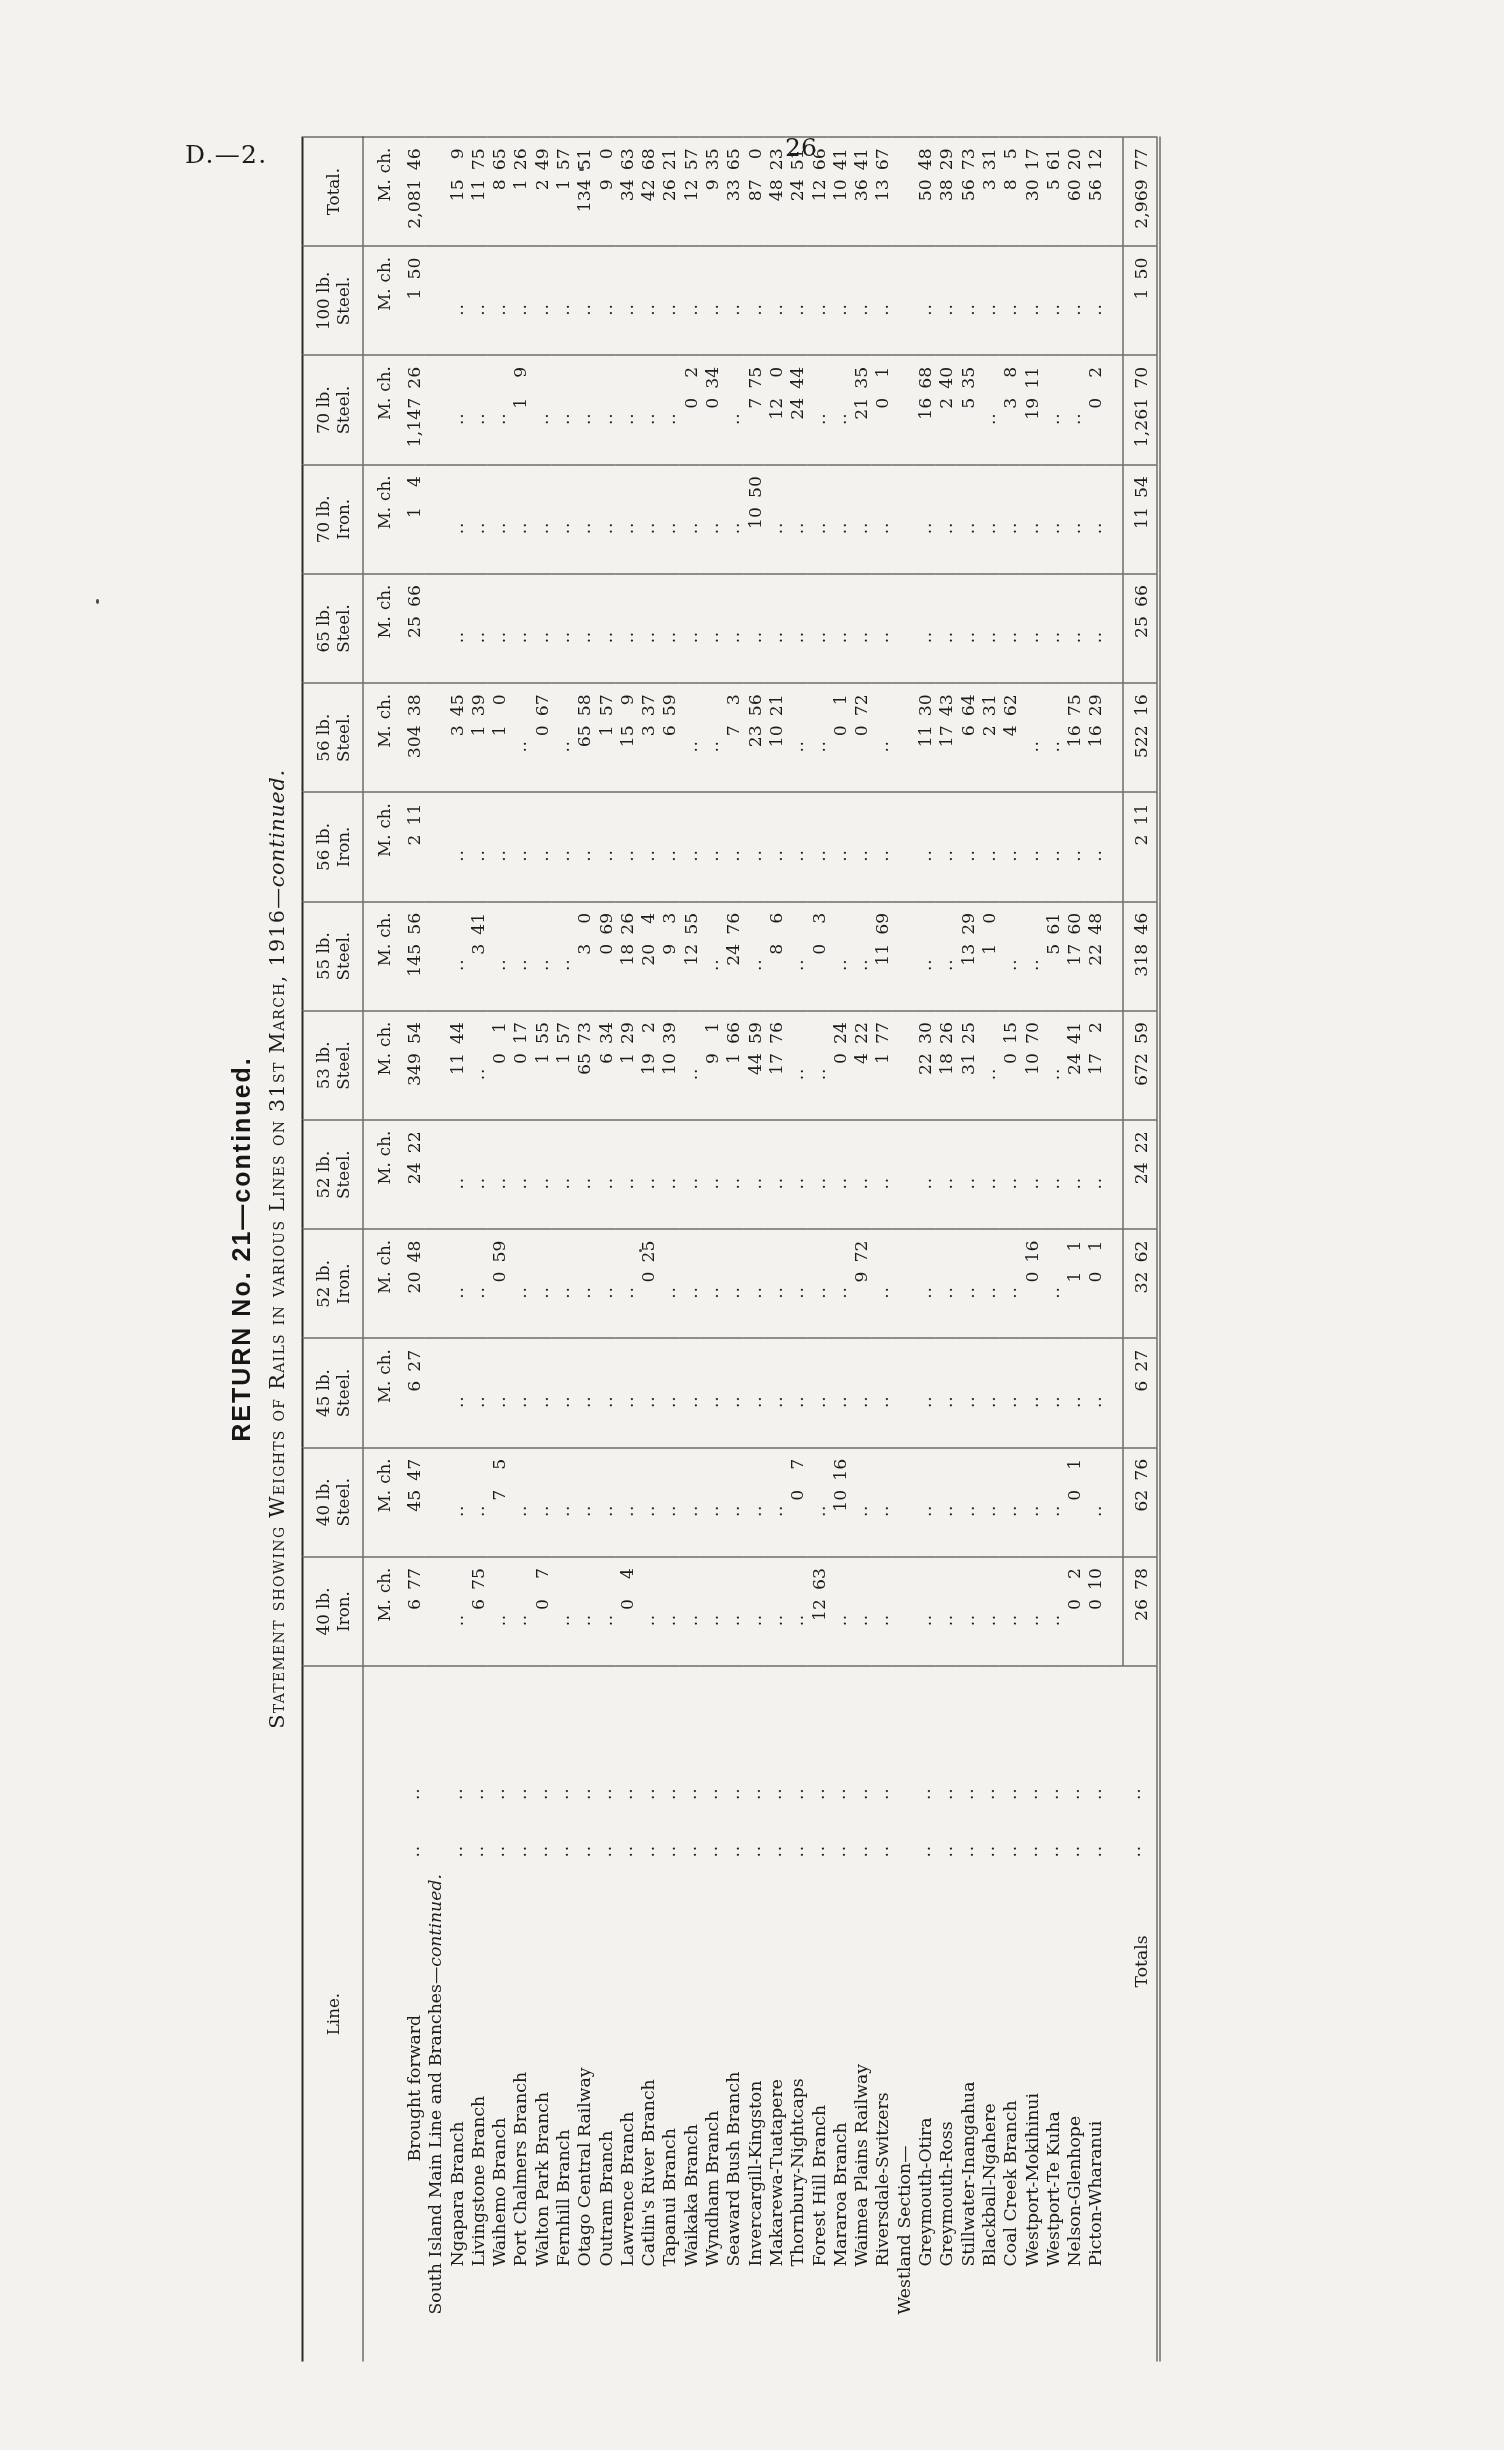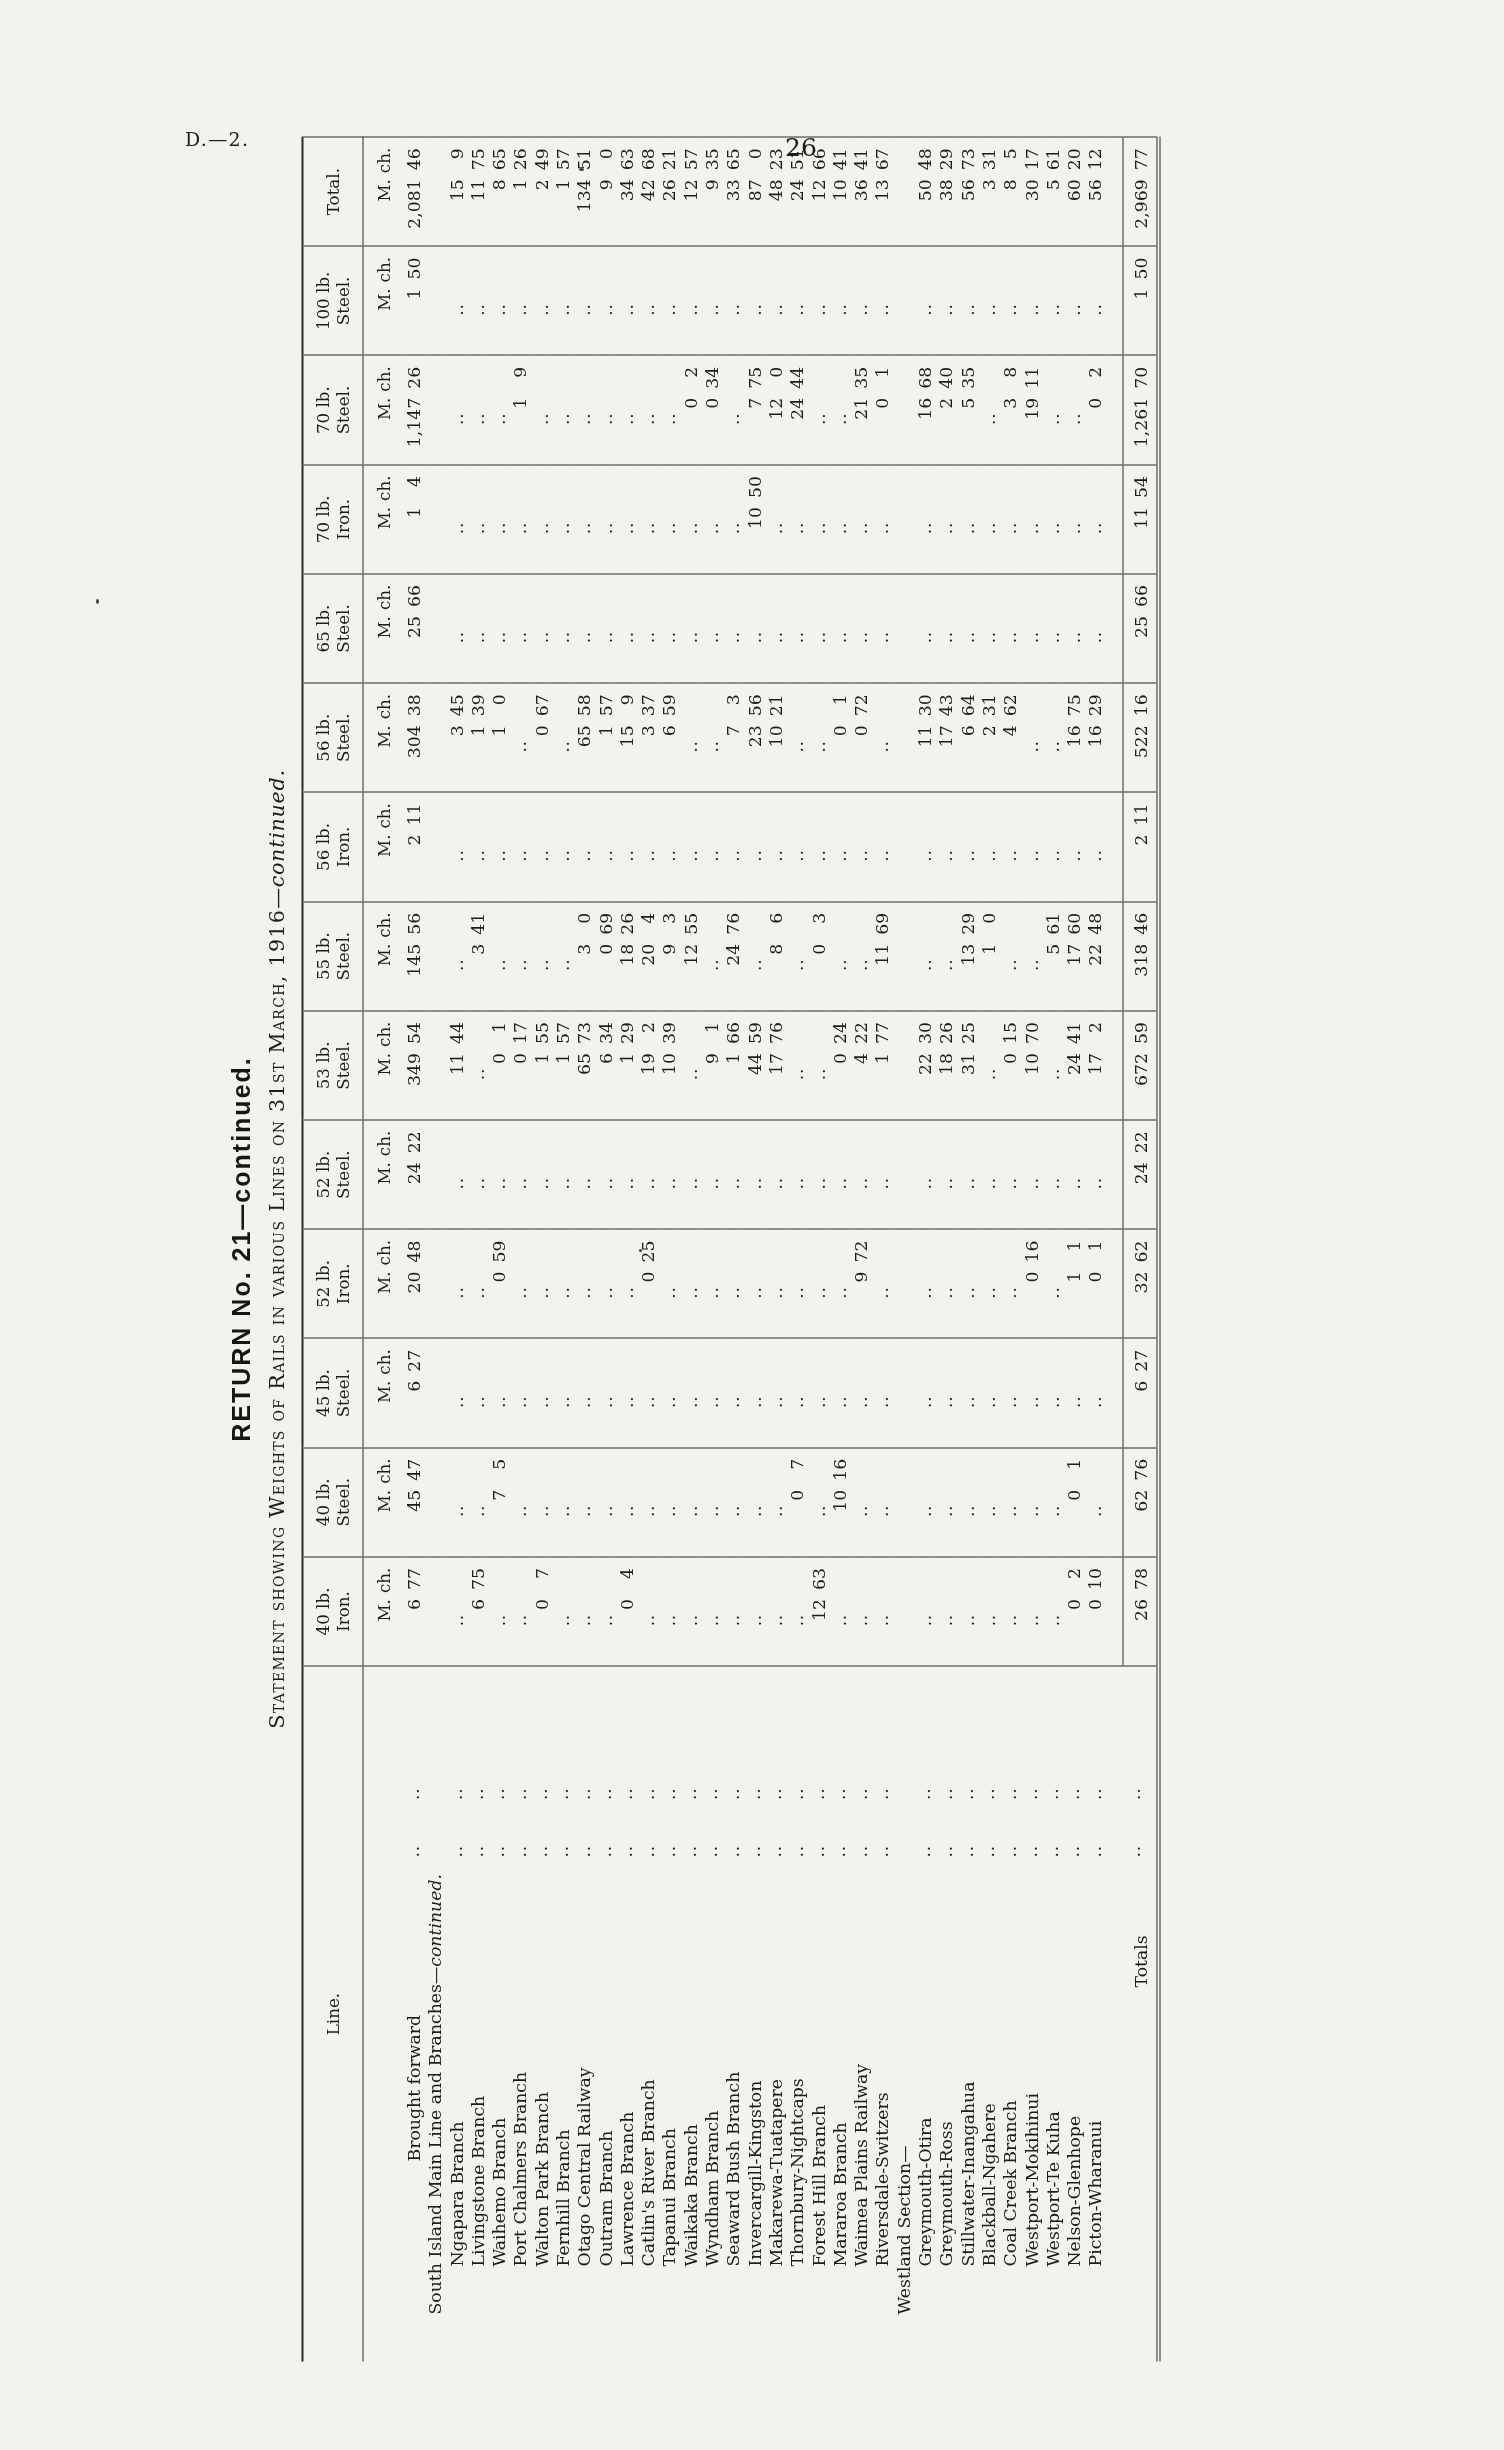--- a/index.html
+++ b/index.html
@@ -3,21 +3,21 @@
 <meta charset="utf-8">
 <style>
   html,body{margin:0;padding:0;}
   body{
     width:1505px;height:2450px;position:relative;overflow:hidden;
     background:#f3f2ee;color:#1d1c1a;
     font-family:"DejaVu Serif", serif;
   }
   .page{position:absolute;inset:0;}
   
-  .doc-ref{position:absolute;left:185px;top:128px;font-size:19px;letter-spacing:1.3px;}
+  .doc-ref{position:absolute;left:185px;top:140px;font-size:25px;letter-spacing:1.3px;}
   .page-num{position:absolute;left:771px;top:133px;width:60px;text-align:center;font-size:25px;}
   .speck{position:absolute;background:#4a4845;border-radius:50%;}
   .s1{left:579px;top:168px;width:4.7px;height:3.3px;}
   .s2{left:96px;top:599px;width:3.3px;height:4.7px;}
   .s3{left:639px;top:1249px;width:2.7px;height:3.3px;}
   
   .rot{
     position:absolute;left:-402px;top:762px;width:2225px;height:974px;
     transform:rotate(-90deg);
     display:flex;flex-direction:column;align-items:center;

